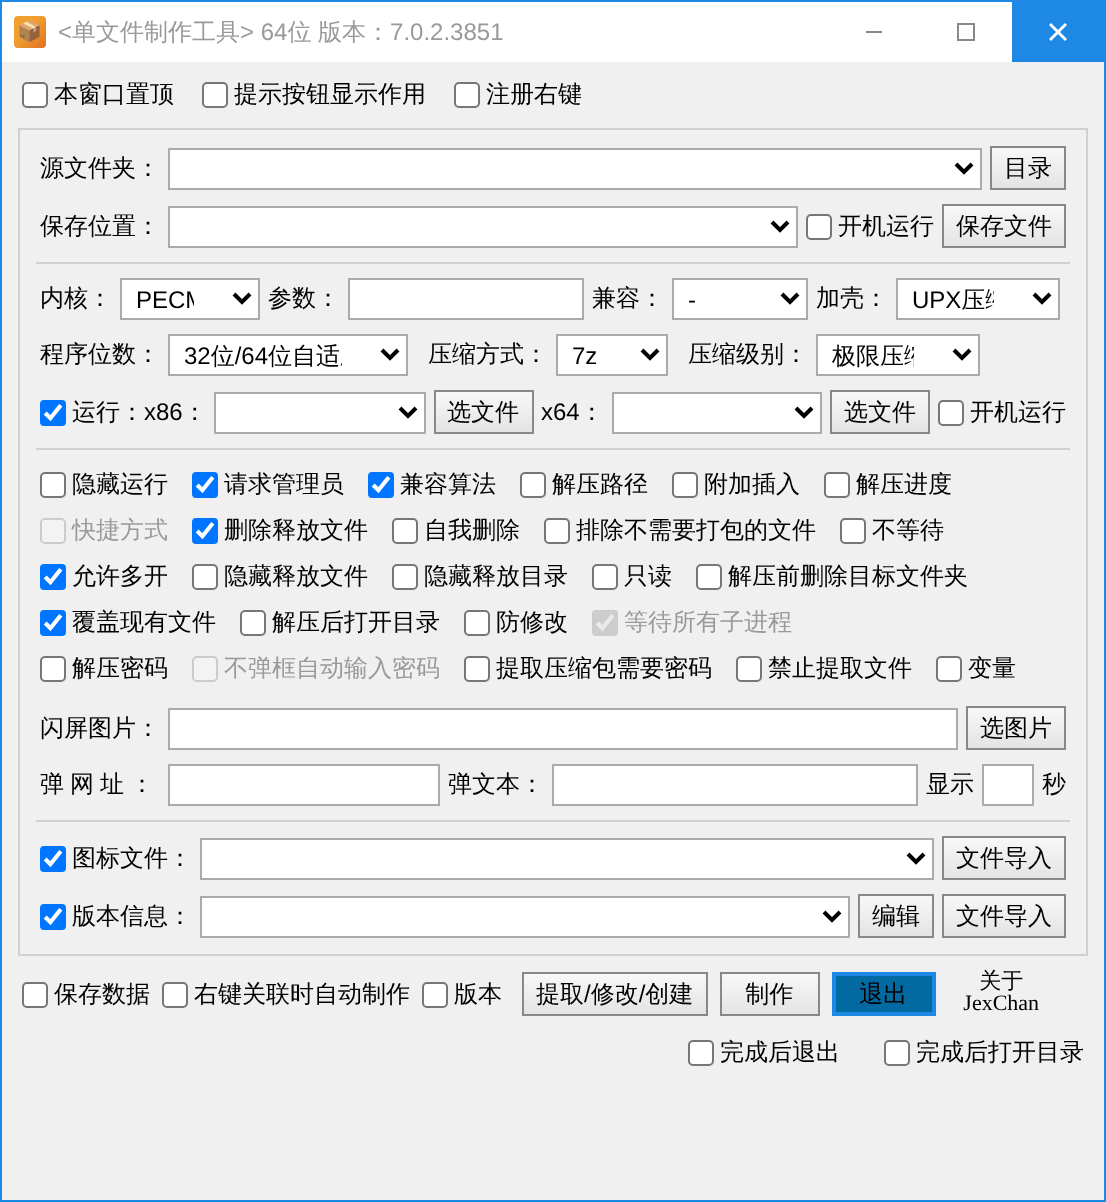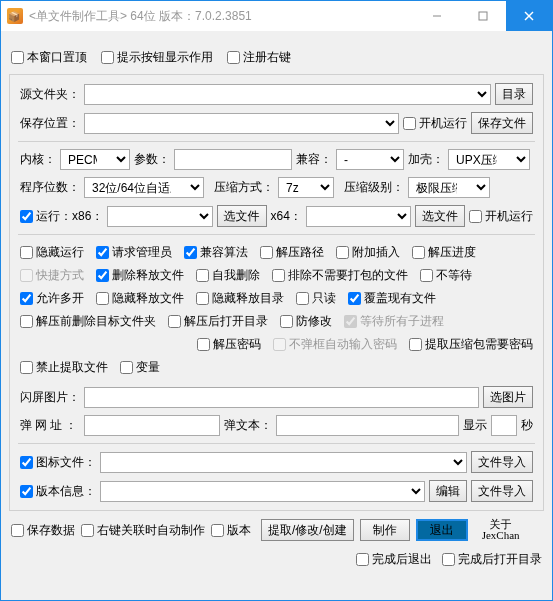--- a/index.html
+++ b/index.html
@@ -5,39 +5,39 @@
 *{box-sizing:border-box;margin:0;padding:0}
 body{font-family:"Microsoft YaHei","SimSun",sans-serif;font-size:12px;background:#f0f0f0;color:#000}
 .window{width:553px;height:601px;background:#f0f0f0;border:1px solid #1e88e5;display:flex;flex-direction:column}
 .titlebar{height:30px;background:#fff;display:flex;align-items:center;padding-left:6px;position:relative}
 .titlebar-icon{width:16px;height:16px;background:linear-gradient(135deg,#f0a030 40%,#e07020);border-radius:2px;margin-right:6px;display:flex;align-items:center;justify-content:center;font-size:10px}
 .titlebar-text{color:#999;font-size:12px}
 .sysbuttons{margin-left:auto;display:flex;height:100%}
 .sysbtn{width:46px;height:100%;display:flex;align-items:center;justify-content:center;color:#888}
 .sysbtn.close{background:#1e88e5;color:#fff}
 .sysbtn svg{width:10px;height:10px}
-.content{flex:1;padding:16px 8px 8px 8px;display:flex;flex-direction:column;gap:4px}
+.content{flex:1;padding:6px 8px 8px 8px;display:flex;flex-direction:column;gap:4px}
 .toprow{display:flex;gap:14px;padding:2px 2px 4px 2px;align-items:center}
 label.cb{display:inline-flex;align-items:center;gap:3px;white-space:nowrap}
 label.cb input{width:13px;height:13px}
 .panel{border:1px solid #d0d0d0;background:#f0f0f0;padding:8px 10px}
 .row{display:flex;align-items:center;gap:4px;margin-bottom:7px}
 .row:last-child{margin-bottom:0}
 .lbl{white-space:nowrap}
 select,input[type=text]{border:1px solid #aaa;background:#fff;height:21px;padding:0 3px;font-family:inherit;font-size:12px}
 select{padding-right:16px}
 button{border:1px solid #888;background:linear-gradient(#f8f8f8,#e4e4e4);height:22px;padding:0 6px;font-family:inherit;font-size:12px;white-space:nowrap;cursor:pointer}
 button.hl{border:2px solid #1e88e5;background:#0369a1}
 .sep{height:1px;background:#d0d0d0;margin:7px -2px}
 .flex1{flex:1}
 .cbgrid{display:flex;flex-wrap:wrap;gap:6px 12px;align-items:center}
 .cbgrid .cb{min-width:0}
 .disabled{color:#999}
 .bottombar{display:flex;gap:6px;padding:4px 2px 2px 2px}
-.bottombar2{display:flex;align-items:flex-end;justify-content:flex-end;gap:10px;padding:4px 2px 0 2px}
+.bottombar2{display:flex;align-items:flex-end;justify-content:flex-end;gap:22px;padding:4px 2px 0 2px}
 .about{font-family:'Comic Sans MS',cursive;font-size:11px;text-align:center;line-height:1;margin-left:8px}
 </style>
 </head>
 <body>
 
 <div class="window">
   <div class="titlebar">
     <div class="titlebar-icon">📦</div>
     <div class="titlebar-text">&lt;单文件制作工具&gt; 64位 版本：7.0.2.3851</div>
     <div class="sysbuttons">
@@ -189,27 +189,27 @@
           </label>
         <label class="cb">
             <input type="checkbox" style="">
             <span>隐藏释放目录</span>
           </label>
         <label class="cb">
             <input type="checkbox" style="">
             <span>只读</span>
           </label>
         <label class="cb">
+            <input type="checkbox" style="">
+            <span>解压前删除目标文件夹</span>
+          </label>
+
+        <label class="cb">
             <input type="checkbox" checked="" style="">
             <span>覆盖现有文件</span>
-          </label>
-
-        <label class="cb">
-            <input type="checkbox" style="">
-            <span>解压前删除目标文件夹</span>
           </label>
         <label class="cb">
             <input type="checkbox" style="">
             <span>解压后打开目录</span>
           </label>
         <label class="cb">
             <input type="checkbox" style="">
             <span>防修改</span>
           </label>
         <label class="cb disabled">

